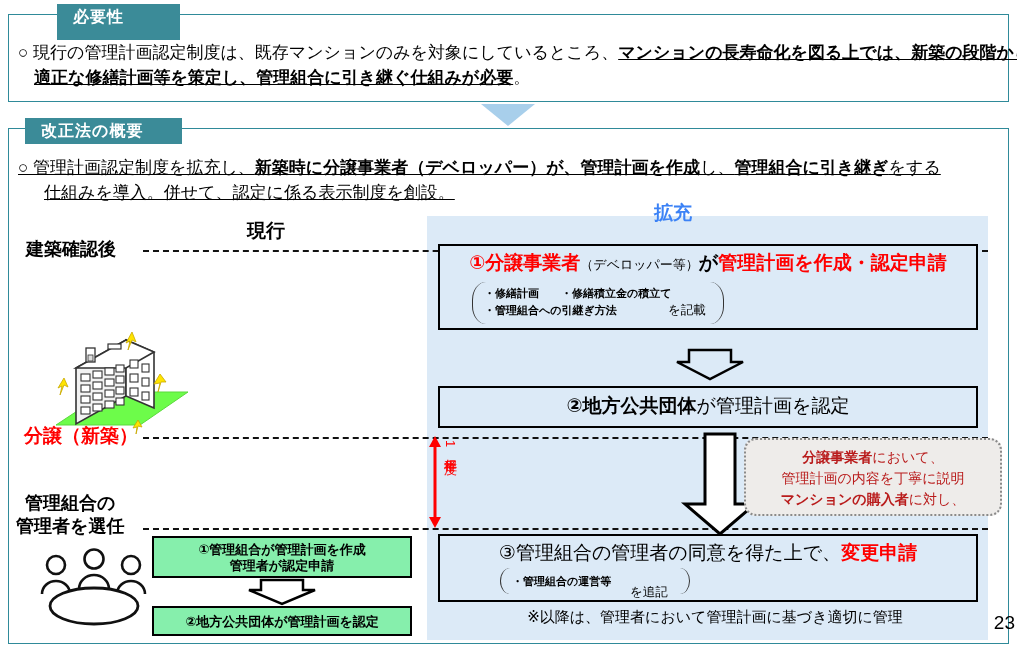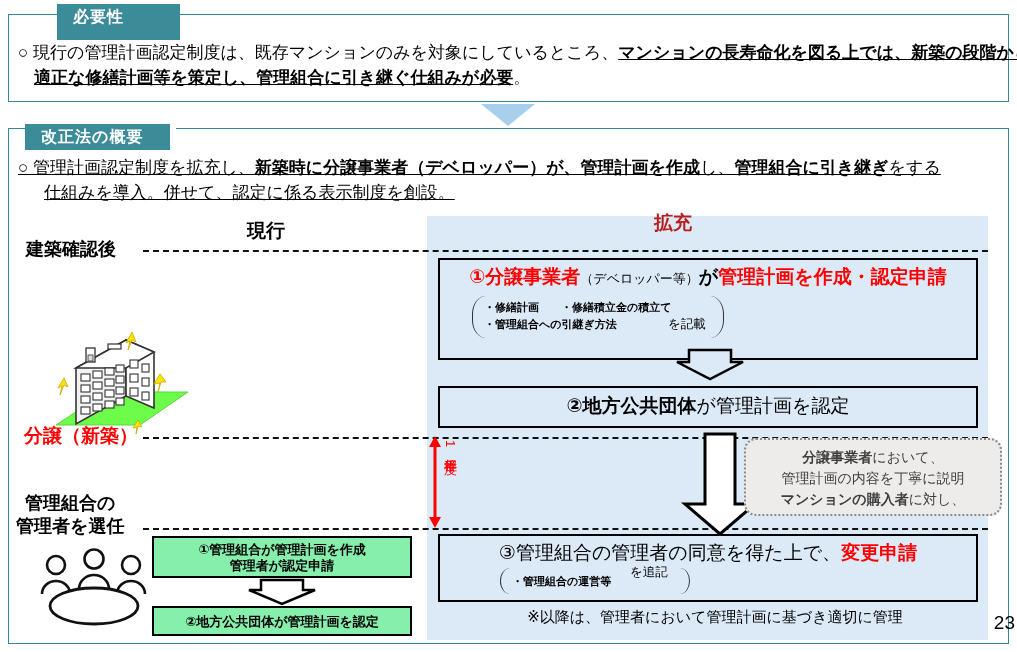--- a/index.html
+++ b/index.html
@@ -28,21 +28,21 @@
     color:#ffffff;
     font-weight:bold;
     font-size:16px;
     letter-spacing:1px;
     padding:3px 16px 4px 16px;
     box-sizing:border-box;
     z-index:5;
     white-space:nowrap;
   }
   .tab-necessity{left:57px;top:4px;width:123px;height:36px;line-height:20px;}
-  .tab-outline{left:25px;top:124px;width:145px;height:26px;line-height:20px;}
+  .tab-outline{left:25px;top:118px;width:157px;height:26px;line-height:20px;}
   
   .tabmask{position:absolute;background:#fff;z-index:4;}
 
   .body-text{
     position:absolute;
     font-size:17px;
     color:#000;
     line-height:25px;
     letter-spacing:0px;
   }
@@ -61,21 +61,21 @@
   
   .bluepanel{
     position:absolute;
     left:427px;top:216px;width:561px;height:424px;
     background:#dceaf7;
   }
   .hdr{
     position:absolute;font-weight:bold;font-size:19px;color:#000;white-space:nowrap;
   }
   .hdr-genko{left:247px;top:218px;}
-  .hdr-kakuju{left:654px;top:210px;color:#b91c1c;text-align:center;}
+  .hdr-kakuju{left:654px;top:200px;color:#3b82f6;text-align:center;}
 
   .dashline{
     position:absolute;height:0;border-top:2px dashed #111;
   }
   .dl-1{left:143px;top:250px;width:845px;}
   .dl-2{left:143px;top:437px;width:845px;}
   .dl-3{left:143px;top:528px;width:845px;}
 
   .sidelabel{
     position:absolute;font-weight:bold;font-size:18px;color:#000;
@@ -89,21 +89,21 @@
   .dbox{
     position:absolute;
     border:2.5px solid #000;
     background:#86efac;
     box-sizing:border-box;
     text-align:center;
   }
   .dbox.blue{background:#dceaf7;}
 
   
-  .box1{left:438px;top:258px;width:540px;height:102px;}
+  .box1{left:438px;top:244px;width:540px;height:86px;}
   .box2{left:438px;top:386px;width:540px;height:42px;}
   .box3{left:438px;top:534px;width:540px;height:68px;}
 
   .box-head{font-size:19px;line-height:24px;margin-top:5px;white-space:nowrap;}
   .red{color:#ff0000;}
 
   .bracket-row{
     position:absolute;
     font-size:11px;
     font-weight:bold;
@@ -138,21 +138,21 @@
   .callout{
     position:absolute;left:744px;top:438px;width:258px;height:78px;
     background:#eeecea;
     border:2px dotted #8a8a8a;
     border-radius:12px;
     box-sizing:border-box;
     text-align:center;
     font-size:14px;
     line-height:21px;
     padding-top:7px;
-    color:#404040;
+    color:#b91c1c;
   }
   .note{
     position:absolute;left:480px;top:608px;width:470px;
     font-size:15px;text-align:center;color:#000;white-space:nowrap;
   }
 
   .pagenum{
     position:absolute;right:2px;top:612px;font-size:19px;color:#000;
   }
 
@@ -310,19 +310,19 @@
     <div>管理計画の内容を丁寧に説明</div>
     <div><span class="bold">マンションの購入者</span><span>に対し、</span></div>
   </div>
 
   <div class="dbox box3 blue">
     <div class="box-head">
       <span>③管理組合の管理者の同意を得た上で、</span><span class="bold red">変更申請</span>
     </div>
     <div class="bracket" style="left:60px;top:32px;width:190px;height:26px;"></div>
     <div class="bracket-row" style="left:72px;top:37px;">・管理組合の運営等</div>
-    <div style="position:absolute;left:190px;top:28px;font-size:12.5px;font-family:Liberation Mono, monospace;">を追記</div>
+    <div style="position:absolute;left:190px;top:48px;font-size:12.5px;font-family:Liberation Mono, monospace;">を追記</div>
   </div>
 
   <div class="note">※以降は、管理者において管理計画に基づき適切に管理</div>
 
   <div class="pagenum">23</div>
 </div>
 
 </body></html>

